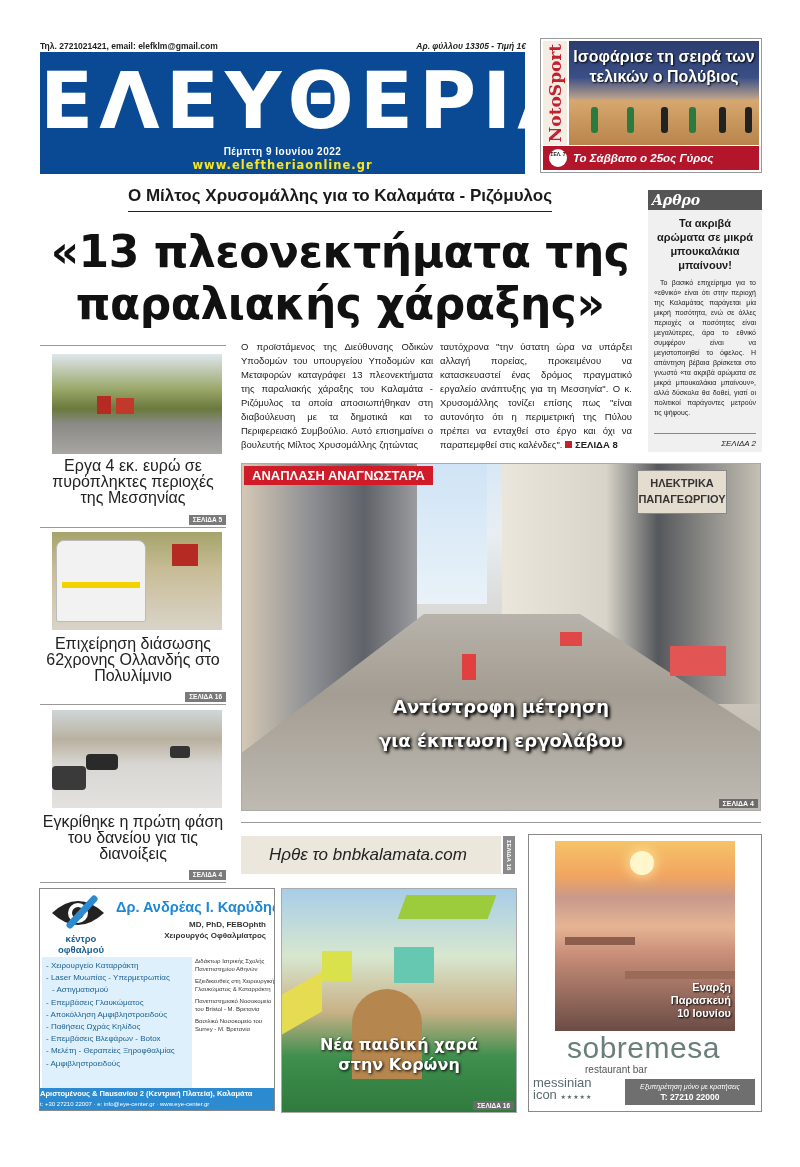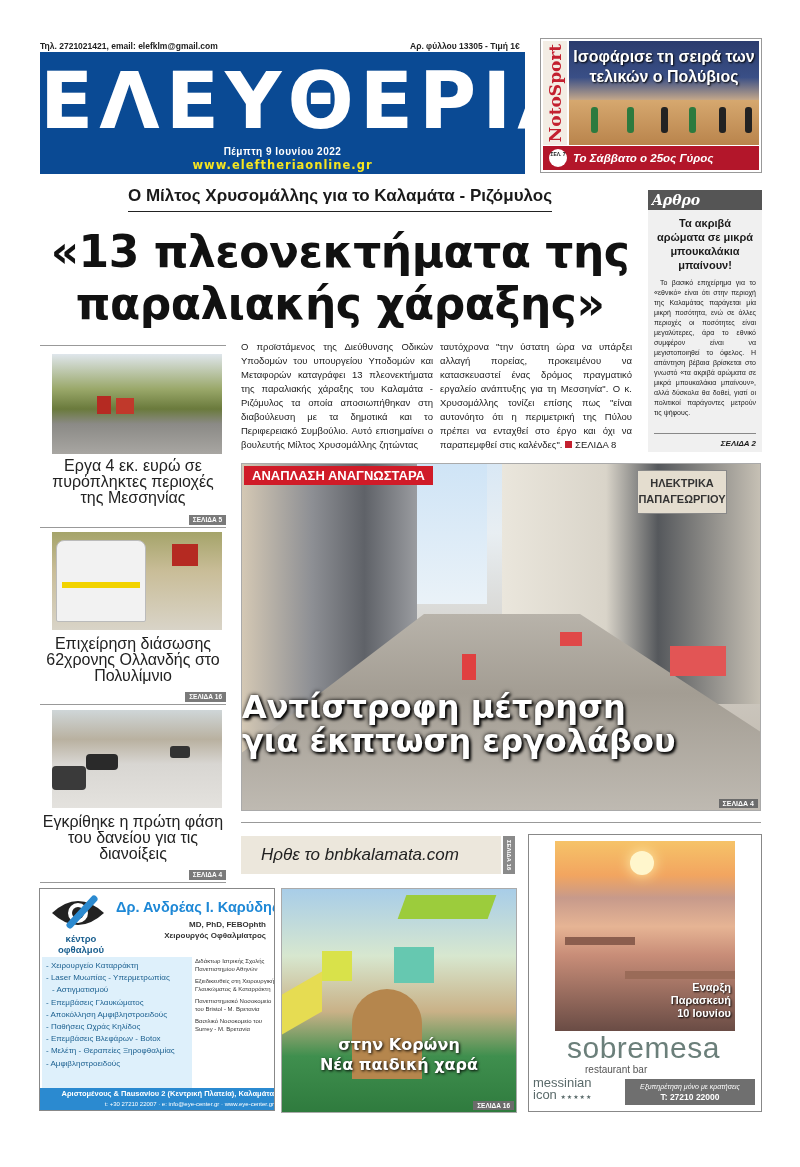--- a/index.html
+++ b/index.html
@@ -35,59 +35,59 @@
   .kicker { left: 40px; width: 600px; top: 186px; text-align: center; font-size: 17px; font-weight: bold; }
   .kicker span { border-bottom: 1.5px solid #222; padding-bottom: 6px; }
   .headline { left: 40px; width: 600px; top: 226px; text-align: center; font-family: "DejaVu Sans", sans-serif; font-weight: bold;
        font-size: 44px; line-height: 52px; letter-spacing: -0.5px; color: #111; }
 
   
   .arthro { left: 648px; top: 190px; width: 114px; height: 262px; background: #f0f0f0; }
   .arthro-head { height: 20px; background: #555; color: #fff; font-family: "DejaVu Serif", serif; font-style: italic; font-weight: bold; font-size: 14px; padding-left: 4px; line-height: 20px; }
   .arthro-title { text-align: center; font-size: 11px; font-weight: bold; line-height: 14px; padding: 6px 6px 4px; }
   .arthro-body { font-size: 7px; line-height: 10px; padding: 2px 6px; text-align: justify; text-indent: 6px; }
-  .arthro-page { position: absolute; right: 6px; bottom: 4px; font-size: 8px; font-weight: bold; font-style: italic; }
+  .arthro-page { position: absolute; right: 6px; bottom: 4px; font-size: 8px; font-weight: normal; font-style: italic; }
   .arthro-rule { position: absolute; left: 6px; right: 6px; bottom: 18px; border-top: 1px solid #888; }
 
   
   .bodycol { top: 340px; width: 192px; font-size: 9.5px; line-height: 14px; text-align: justify; color: #222; }
-  .page-ref { color: #222; font-weight: normal; }
+  .page-ref { color: #222; font-weight: bold; }
   .page-ref::before { content: ""; display: inline-block; width: 7px; height: 7px; background: #c3202f; margin-right: 3px; }
   .lrule { left: 40px; width: 186px; border-top: 1.5px solid #999; }
   .lphoto { left: 52px; width: 170px; height: 100px; overflow: hidden; }
   .lcap { left: 40px; width: 186px; text-align: center; font-size: 16px; line-height: 16px; color: #222; }
   .pagetag { right: 574px; height: 10px; padding: 0 4px; background: #7a7a7a; color: #fff; font-size: 6.5px; line-height: 10px; font-weight: bold; }
 
   
   .hero { left: 241px; top: 463px; width: 520px; height: 348px; overflow: hidden; border: 1px solid #aaa;
        background: linear-gradient(180deg, #d9e8f5 0%, #e8eef2 20%, #cfcac2 60%, #bab3a7 100%); }
   .hero-label { position: absolute; left: 2px; top: 2px; background: #d01b28; color: #fff; font-weight: bold; font-size: 13px; padding: 2px 8px; }
-  .hero-title { position: absolute; left: 0; right: 0; top: 226px; text-align: left; color: #fff; font-family: "DejaVu Sans", sans-serif; font-weight: bold;
-       font-size: 32px; line-height: 34px; text-shadow: 2px 2px 3px #000, 0 0 4px #000; }
+  .hero-title { position: absolute; left: 0; right: 0; top: 226px; text-align: center; color: #fff; font-family: "DejaVu Sans", sans-serif; font-weight: bold;
+       font-size: 18px; line-height: 34px; text-shadow: 2px 2px 3px #000, 0 0 4px #000; }
   .hero-page { position: absolute; right: 2px; bottom: 2px; background: #6b6b6b; color: #fff; font-size: 7px; font-weight: bold; padding: 1px 4px; }
 
   .rule-full { left: 241px; width: 520px; border-top: 1.5px solid #999; }
 
   
   .bnb { left: 241px; top: 836px; width: 260px; height: 38px; background: #ece7dc; }
-  .bnb span { position: absolute; left: 20px; top: 9px; font-style: italic; font-size: 17px; color: #222; }
+  .bnb span { position: absolute; left: 28px; top: 9px; font-style: italic; font-size: 17px; color: #222; }
   .bnb-tag { left: 503px; top: 836px; width: 12px; height: 38px; background: #8a8a8a; color: #fff; font-size: 6px; font-weight: bold;
        writing-mode: vertical-rl; text-align: center; line-height: 12px; }
 
   
   .eye { left: 39px; top: 888px; width: 236px; height: 223px; border: 1px solid #888; background: #fff; overflow: hidden; }
   .eye-name { position: absolute; left: 76px; top: 10px; color: #1e88d6; font-size: 14.5px; font-weight: bold; white-space: nowrap; }
   .eye-creds { position: absolute; right: 8px; top: 30px; text-align: right; font-size: 8px; line-height: 11px; font-weight: bold; color: #333; }
   .eye-brand { position: absolute; left: 6px; top: 44px; width: 70px; text-align: center; color: #1a5f8f; font-weight: bold; font-size: 9.5px; line-height: 11px; }
   .eye-list { position: absolute; left: 2px; top: 68px; width: 150px; height: 132px; background: #def0fb; padding: 3px 4px; }
   .eye-list div { font-size: 8px; line-height: 12.2px; color: #1a5f8f; white-space: nowrap; }
   .eye-list div::before { content: "- "; }
   .eye-side { position: absolute; left: 155px; top: 68px; width: 80px; font-size: 6px; line-height: 8px; color: #333; }
   .eye-side div { margin-bottom: 4px; }
-  .eye-foot { position: absolute; left: 0; right: 0; bottom: 0; height: 22px; background: #2b8ad0; color: #fff; text-align: right; font-size: 7.5px; line-height: 10px; padding-top: 1px; font-weight: bold; }
+  .eye-foot { position: absolute; left: 0; right: 0; bottom: 0; height: 22px; background: #2b8ad0; color: #fff; text-align: left; font-size: 7.5px; line-height: 10px; padding-top: 1px; font-weight: bold; }
   .eye-foot .sub { font-size: 6px; font-weight: normal; }
 
   
   .play { left: 281px; top: 888px; width: 236px; height: 225px; overflow: hidden; border: 1px solid #aaa;
        background: linear-gradient(180deg, #a8cde8 0%, #d7e7cf 30%, #c9b187 55%, #3f8f4e 75%, #2f7b3e 100%); }
   .play-title { position: absolute; left: 0; right: 0; top: 146px; text-align: center; color: #fff; font-family: "DejaVu Sans", sans-serif; font-weight: bold;
        font-size: 16px; line-height: 20px; text-shadow: 1px 1px 3px #000; }
   .play-page { position: absolute; right: 2px; bottom: 2px; background: #6b6b6b; color: #fff; font-size: 6.5px; font-weight: bold; padding: 1px 4px; }
 
   
@@ -100,21 +100,21 @@
   .sob-sub { position: absolute; left: 56px; top: 229px; color: #555; font-size: 10px; }
   .sob-icon { position: absolute; left: 4px; top: 242px; color: #5a6a6a; font-size: 13px; line-height: 12px; }
   .sob-icon .stars { font-size: 6px; letter-spacing: 1px; }
   .sob-box { position: absolute; right: 6px; top: 244px; width: 130px; height: 26px; background: #6f6f6f; color: #fff; text-align: center; font-size: 7px; line-height: 10px; padding-top: 3px; font-style: italic; }
   .sob-box b { font-style: normal; font-size: 8.5px; }
 </style>
 </head>
 <body>
 
 <div class="abs topline" style="left:40px;top:41px;">Τηλ. 2721021421, email: elefklm@gmail.com</div>
-<div class="abs topline" style="left:410px;top:41px;width:116px;text-align:left;">Αρ. φύλλου 13305 - Τιμή 1€</div>
+<div class="abs topline" style="left:410px;top:41px;width:116px;text-align:right;font-style:italic;">Αρ. φύλλου 13305 - Τιμή 1€</div>
 
 <div class="abs masthead">
   <div class="logo">ΕΛΕΥΘΕΡΙΑ</div>
   <div class="mast-date">Πέμπτη 9 Ιουνίου 2022</div>
   <div class="mast-url">www.eleftheriaonline.gr</div>
 </div>
 
 <div class="abs noto">
   <div class="noto-side">
       <span>NotoSport</span>
@@ -241,22 +241,22 @@
   </div>
 </div>
 
 <div class="abs play">
   <div style="position:absolute;left:120px;top:6px;width:90px;height:24px;background:#9ccc3c;transform:skewX(-20deg);"></div>
   <div style="position:absolute;left:40px;top:62px;width:30px;height:30px;background:#d9e24a;"></div>
   <div style="position:absolute;left:112px;top:58px;width:40px;height:36px;background:#66c8b0;"></div>
   <div style="position:absolute;left:0;top:94px;width:40px;height:40px;background:#e6dc52;transform:skewY(-30deg);"></div>
   <div style="position:absolute;left:70px;top:100px;width:70px;height:90px;background:#b5864d;border-radius:40px 40px 0 0;"></div>
   <div class="play-title">
+    <div>Νέα παιδική χαρά</div>
     <div>στην Κορώνη</div>
-    <div>Νέα παιδική χαρά</div>
   </div>
   <div class="play-page">ΣΕΛΙΔΑ 16</div>
 </div>
 
 <div class="abs sob">
   <div class="sob-photo">
     <div class="sob-sun"></div>
     <div style="position:absolute;left:10px;top:96px;width:70px;height:8px;background:#8b5e4e;"></div>
     <div style="position:absolute;left:70px;top:130px;width:110px;height:8px;background:#9a6b58;"></div>
     <div class="sob-open">

